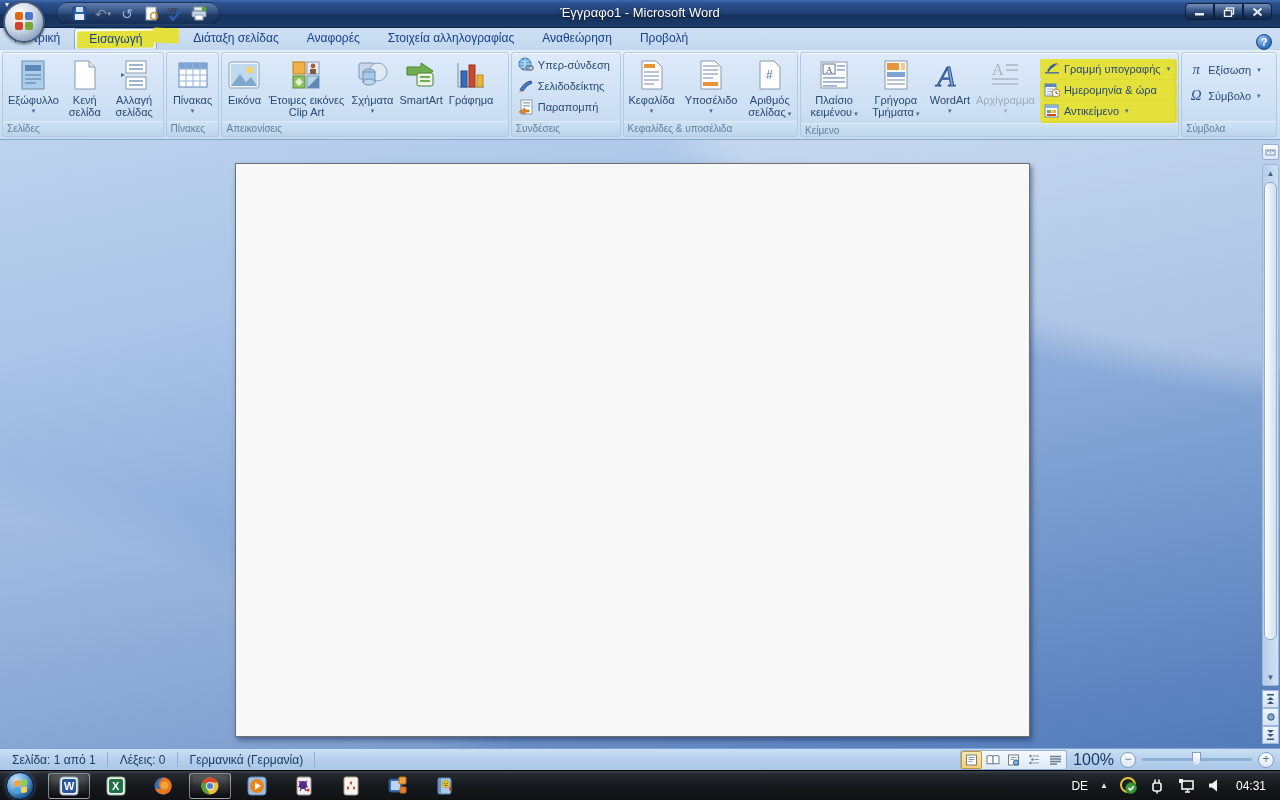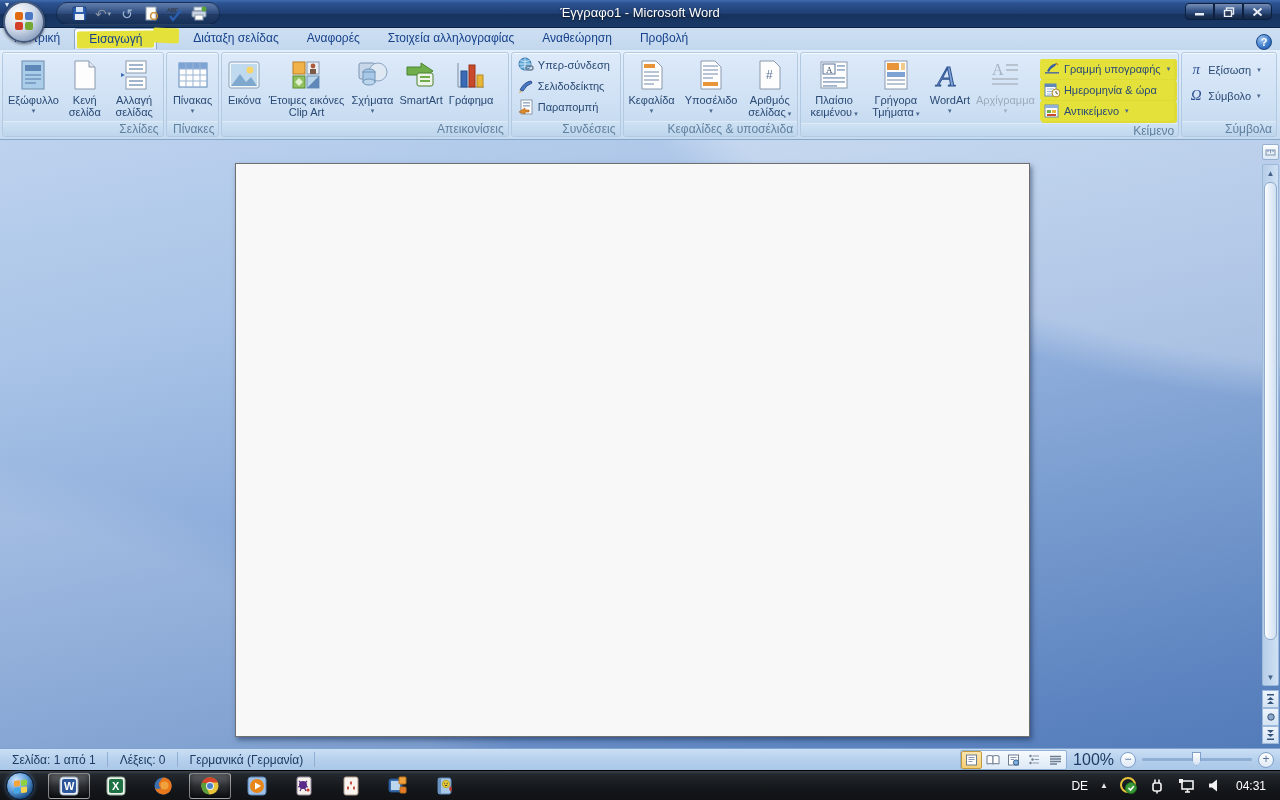--- a/index.html
+++ b/index.html
@@ -60,21 +60,21 @@
     cursor:pointer; border:1px solid #1c4684; }
 
   
   #ribbon { position:absolute; left:0; top:50px; width:1280px; height:90px;
     background:linear-gradient(#e3eefb, #d3e4f5 60%, #c6daf0);
     border-bottom:1px solid #86a7cc; display:flex; padding:2px 1px 2px 2px; }
   .rgroup { display:flex; flex-direction:column; margin-right:2px; border-radius:3px;
     border:1px solid #b2c9e2; background:linear-gradient(#ddeafa, #cfe1f4 58%, #c2d7ee);
     box-shadow:inset 0 1px 0 rgba(255,255,255,.8); overflow:hidden; }
   .rgroup-body { flex:1; display:flex; align-items:stretch; padding:2px 2px 0 2px; }
-  .rgroup-title { height:15px; font-size:12px; color:#60819f; text-align:right; line-height:14px;
+  .rgroup-title { height:15px; font-size:10px; color:#60819f; text-align:left; line-height:14px;
     background:linear-gradient(#cfe2f4, #bdd5ec); border-top:1px solid rgba(255,255,255,.5);
     white-space:nowrap; padding:0 4px; }
   .bigbtn { display:flex; flex-direction:column; align-items:center; justify-content:flex-start;
     padding:3px 3px 0 3px; border-radius:3px; cursor:pointer; text-align:center; }
   .bigbtn .ic { width:34px; height:34px; display:flex; align-items:center; justify-content:center; }
   .bigbtn .lblwrap { font-size:11px; color:#2a4a75; line-height:12px; margin-top:2px; max-width:70px; }
   .bigbtn .arr { font-size:7px; color:#4a6890; line-height:7px; margin-top:1px; }
   .arr-inline { font-size:7px; color:#4a6890; margin-left:2px; }
   .bigbtn.disabled .lblwrap, .bigbtn.disabled .arr { color:#9fabbc; }
   .smallstack { display:flex; flex-direction:column; justify-content:flex-start; padding:2px 2px; gap:1px; }

